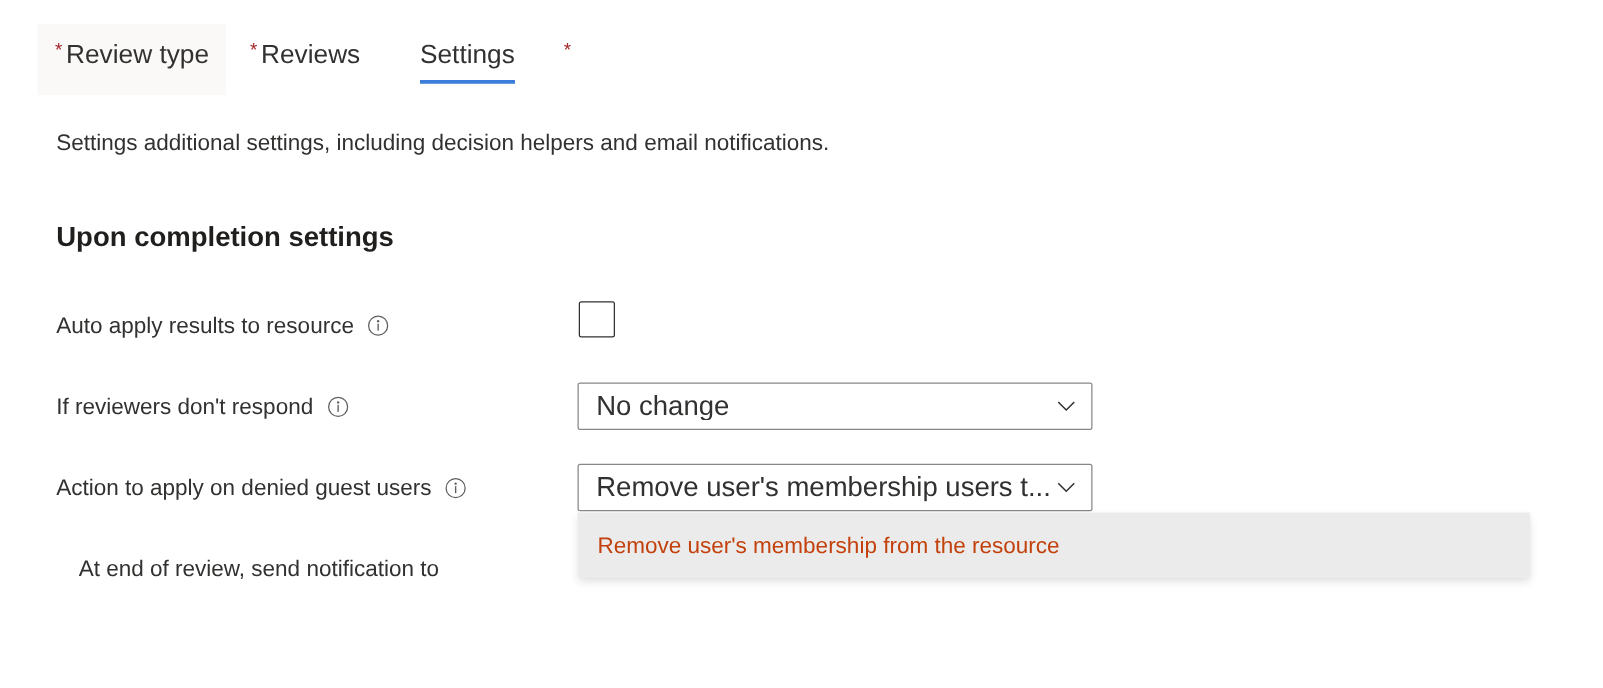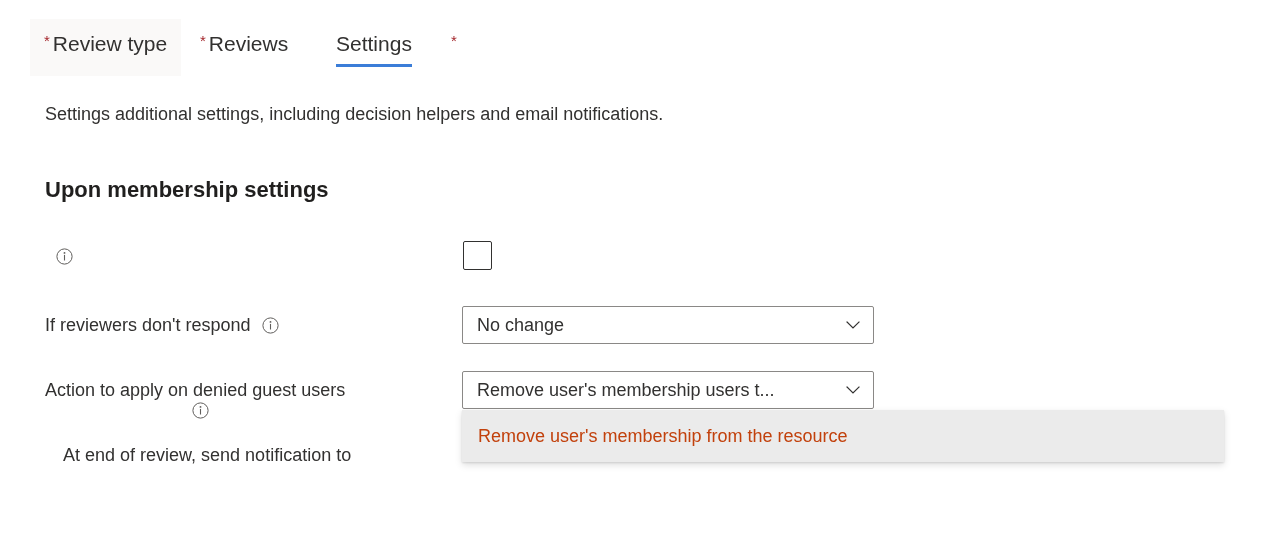--- a/index.html
+++ b/index.html
@@ -95,21 +95,21 @@
     left: 45px;
     display: flex;
     align-items: center;
     font-size: 18px;
     line-height: 24px;
     color: #323130;
     white-space: nowrap;
   }
   #label-auto-apply   { top: 248px; }
   #label-no-respond   { top: 313px; }
-  #label-denied-guest { top: 378px; flex-direction: column; }
+  #label-denied-guest { top: 378px; }
   #label-notify       { top: 443px; margin-left: 18px; }
 
   .info-icon {
     display: inline-flex;
     align-items: center;
     justify-content: center;
     width: 17px;
     height: 17px;
     margin-left: 11px;
     flex: 0 0 auto;
@@ -144,21 +144,21 @@
     display: flex;
     align-items: center;
     padding: 0 11px 0 14px;
     cursor: pointer;
   }
   #dropdown-no-respond   { top: 306px; }
   #dropdown-denied-guest { top: 371px; }
 
   .dropdown-value {
     flex: 1 1 auto;
-    font-size: 18px;
+    font-size: 22px;
     line-height: 22px;
     color: #323130;
     overflow: hidden;
     white-space: nowrap;
   }
   .chevron {
     flex: 0 0 auto;
     width: 18px;
     height: 18px;
     display: flex;
@@ -218,23 +218,24 @@
   </div>
 
   <div class="tab" id="tab-review-create">
     <span class="req">*</span>
   </div>
 
 </div>
 
 <div class="description">Settings additional settings, including decision helpers and email notifications.</div>
 
-<div class="section-heading">Upon membership settings</div>
+<div class="section-heading">Upon completion settings</div>
 
 <div class="field-label" id="label-auto-apply">
+  <span>Auto apply results to resource</span>
   <span class="info-icon">
     <svg width="17" height="17" viewBox="0 0 17 17" aria-hidden="true">
       <circle cx="8.5" cy="8.5" r="7.6" fill="none" stroke="#605e5c" stroke-width="1"></circle>
       <circle cx="8.5" cy="4.9" r="0.95" fill="#605e5c"></circle>
       <rect x="7.95" y="6.9" width="1.1" height="5.6" fill="#605e5c"></rect>
     </svg>
   </span>
 </div>
 <div class="checkbox"></div>
 

